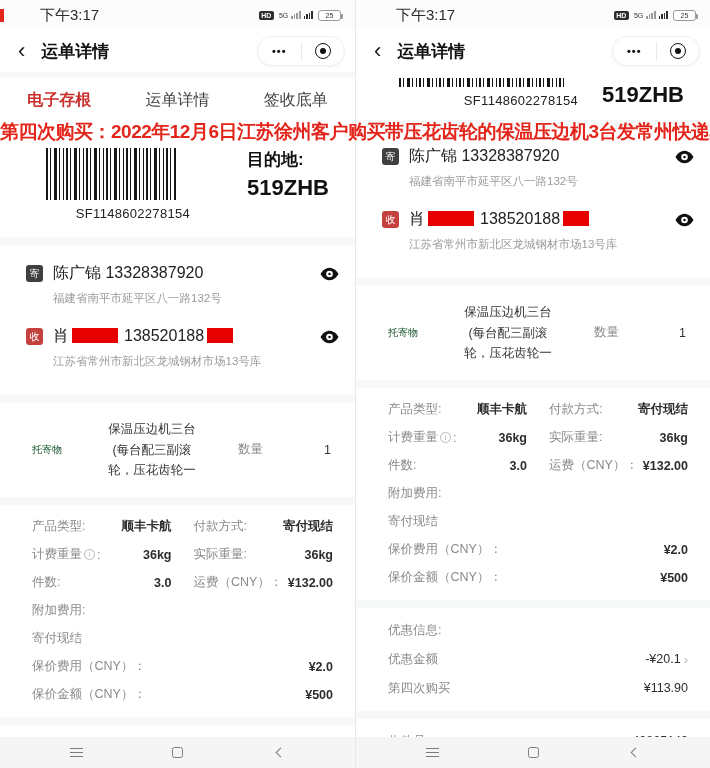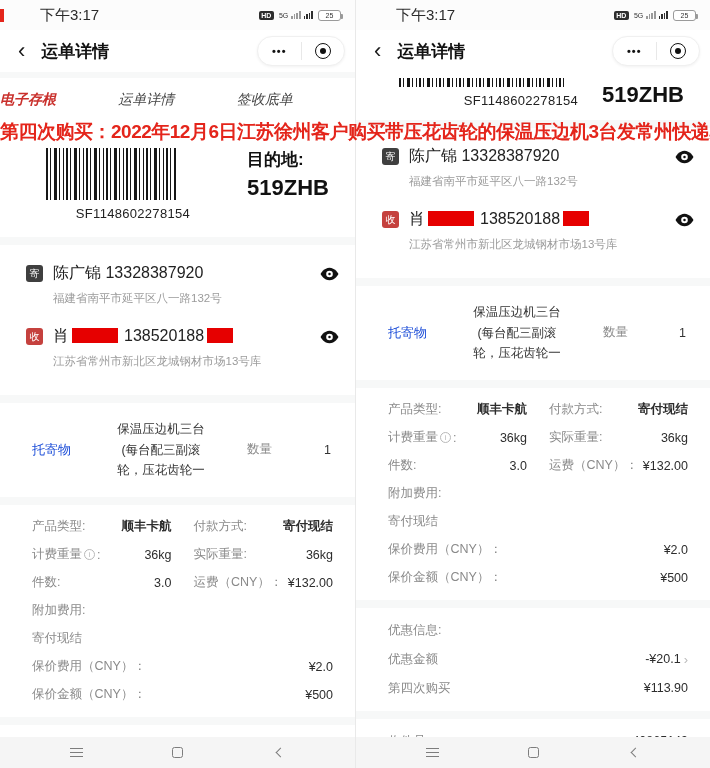--- a/index.html
+++ b/index.html
@@ -31,21 +31,21 @@
   .app-title { font-size:17px; font-weight:600; color:#111; margin-left:12px; }
   .capsule { margin-left:auto; width:88px; height:30px; background:#fff; border:1px solid #f0f0f0; border-radius:16px; box-shadow:0 1px 3px rgba(0,0,0,.06); display:flex; align-items:center; }
   .cap-half { flex:1; display:flex; align-items:center; justify-content:center; height:100%; cursor:pointer; }
   .cap-dots { font-size:11px; letter-spacing:1px; color:#111; font-weight:bold; }
   .cap-target { width:16px; height:16px; border:1.6px solid #111; border-radius:50%; display:flex; align-items:center; justify-content:center; }
   .cap-target::after { content:""; width:6px; height:6px; background:#111; border-radius:50%; }
   .cap-div { width:1px; height:18px; background:#e8e8e8; }
 
   
   .tabbar { background:#fff; height:44px; margin-top:6px; display:flex; align-items:center; }
-  .tab { flex:1; font-size:14px; color:#454545; cursor:pointer;font-style:italic; }
+  .tab { flex:1; text-align:center; font-size:16px; color:#454545; cursor:pointer; }
   .tab.active { color:#c9302c; font-weight:bold; }
 
   
   .card { background:#fff; }
   .gap { height:8px; }
 
   
   .barcode-card { padding:26px 22px 16px 32px; display:flex; align-items:flex-start; }
   .bc-block { width:158px; text-align:right; }
   .bc-bars { height:52px; width:130px; margin:0 auto;
@@ -69,32 +69,32 @@
   .person-info { margin-left:10px; flex:1; }
   .person-name { font-size:16px; color:#222; }
   .redact { display:inline-block; background:#e60000; height:15px; vertical-align:-2px; }
   .redact.w1 { width:46px; margin:0 6px 0 3px; }
   .redact.w2 { width:26px; margin-left:3px; }
   .person-addr { font-size:11.5px; color:#9b9b9b; margin-top:7px; }
   .eye { margin-left:8px; margin-top:4px; flex:none; cursor:pointer; }
 
   
   .cargo-card { padding:16px 22px 16px 32px; display:flex; align-items:center; }
-  .cargo-label { font-size:13px; color:#1d4ed8; flex:none; }
+  .cargo-label { font-size:10px; color:#14532d; flex:none; }
   .cargo-val { width:128px; margin-left:26px; font-size:12.5px; color:#333; line-height:1.65; text-align:center; }
   .qty-label { font-size:12.5px; color:#8a8a8a; margin-left:22px; }
   .qty-val { margin-left:auto; font-size:12.5px; color:#333; padding-right:2px; }
 
   
   .details-card { padding:8px 22px 8px 32px; }
   .drow { display:flex; align-items:center; height:28px; font-size:12.5px; }
   .dcol { flex:1; display:flex; align-items:center; }
   .dcol + .dcol { padding-left:22px; }
   .dlabel { color:#8a8a8a; }
-  .dval { margin-left:auto; color:#2d2d2d; }
+  .dval { margin-left:auto; color:#2d2d2d;font-weight:bold; }
   .dval.bold { font-weight:bold; }
   .info-dot { display:inline-flex; align-items:center; justify-content:center; width:11px; height:11px; border:1px solid #b9b9b9; border-radius:50%; font-size:8px; color:#b9b9b9; margin:0 2px; }
   .chev { color:#bbb; font-size:13px; margin-left:3px; }
 
   
   .promo-card, .extra-card { padding:8px 22px 8px 32px; }
   .prow { display:flex; align-items:center; height:29px; font-size:12.5px; }
   .plabel { color:#8a8a8a; }
   .pval { margin-left:auto; color:#2d2d2d; }
 

